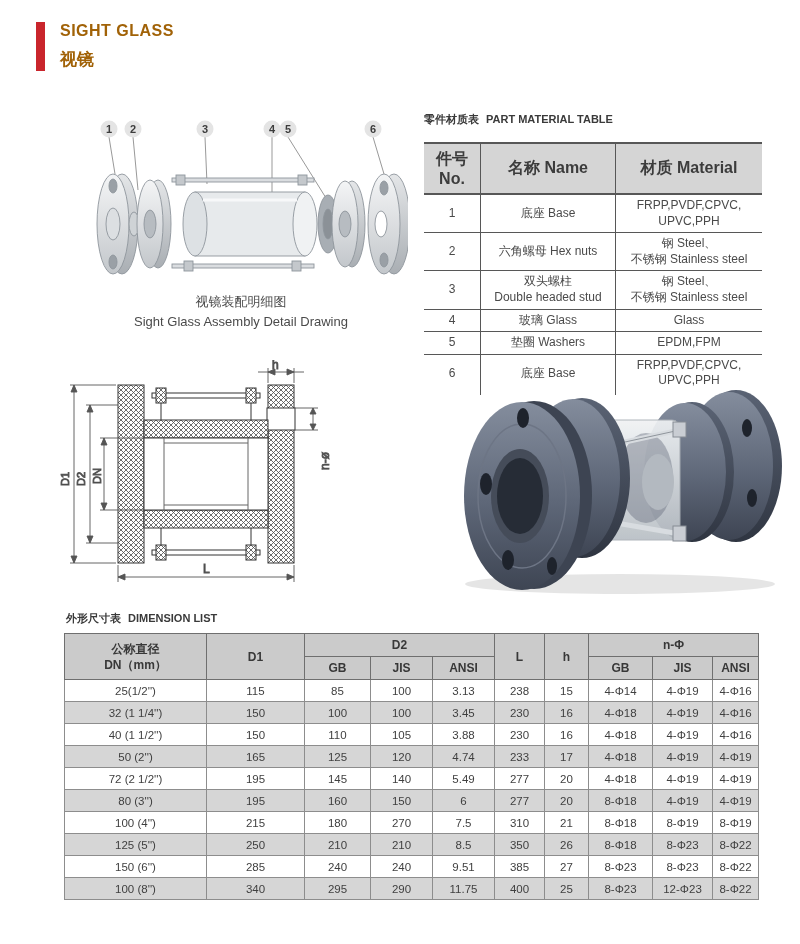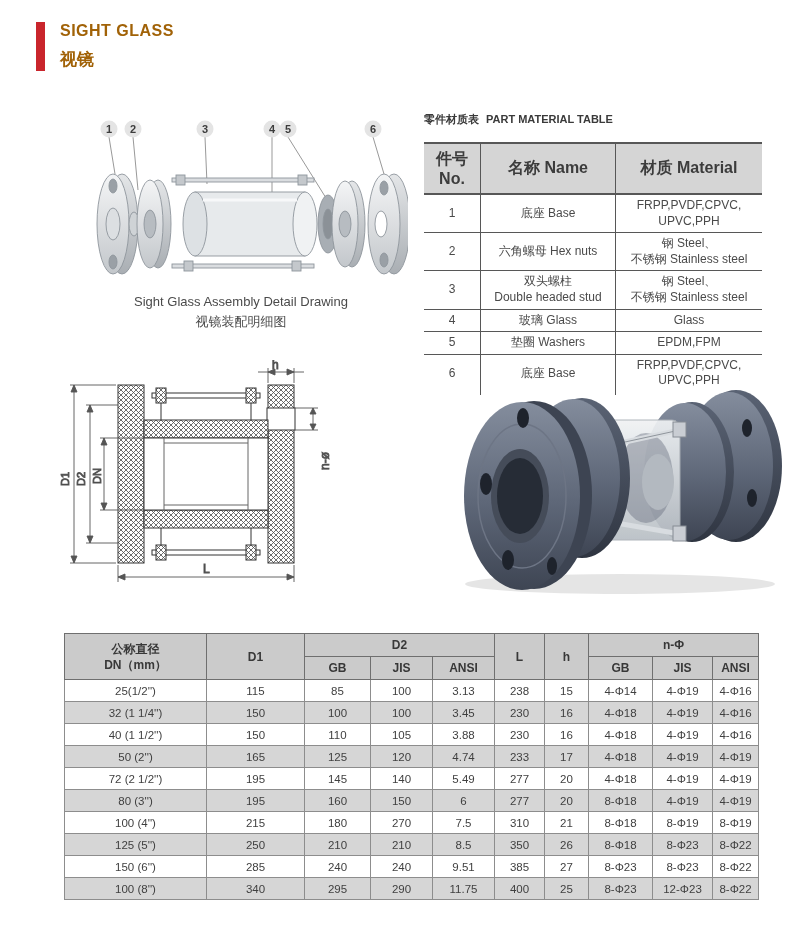--- a/index.html
+++ b/index.html
@@ -125,22 +125,22 @@
       <circle cx="194" cy="17" r="8.5" fill="#e4e4e4"></circle>
         <text x="194" y="21">4</text>
       <circle cx="210" cy="17" r="8.5" fill="#e4e4e4"></circle>
         <text x="210" y="21">5</text>
       <circle cx="295" cy="17" r="8.5" fill="#e4e4e4"></circle>
         <text x="295" y="21">6</text>
     </g>
   </svg>
 
   <div class="cap">
+    <div>视镜装配明细图</div>
     <div>Sight Glass Assembly Detail Drawing</div>
-    <div>视镜装配明细图</div>
   </div>
 
   <div class="sec" style="left:424px;top:112px">
     <span>零件材质表</span><span class="en">PART MATERIAL TABLE</span>
   </div>
 
   <table class="mat-table">
     <thead>
       <tr>
         <th class="c-no">件号 No.</th>
@@ -320,20 +320,23 @@
       <ellipse cx="92" cy="140" rx="44" ry="72" fill="none" stroke="#6d7585" stroke-width="1.5"></ellipse>
       <ellipse cx="90" cy="140" rx="29" ry="47" fill="#454c59"></ellipse>
       <ellipse cx="90" cy="140" rx="23" ry="38" fill="#262c36"></ellipse>
       <ellipse cx="93" cy="62" rx="6" ry="10" fill="#1e232c"></ellipse>
       <ellipse cx="56" cy="128" rx="6" ry="11" fill="#1e232c"></ellipse>
       <ellipse cx="78" cy="204" rx="6" ry="10" fill="#1e232c"></ellipse>
       <ellipse cx="122" cy="210" rx="5" ry="9" fill="#1e232c"></ellipse>
     </g>
   </svg>
 
+  <div class="sec" style="left:66px;top:611px">
+    <span>外形尺寸表</span><span class="en">DIMENSION LIST</span>
+  </div>
 
   <table class="dim-table">
     <colgroup>
       <col style="width:142px">
         <col style="width:98px">
         <col style="width:66px">
         <col style="width:62px">
         <col style="width:62px">
       <col style="width:50px">
         <col style="width:44px">

